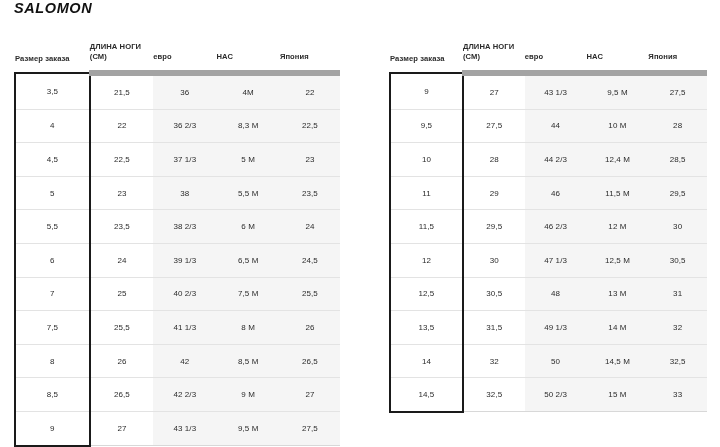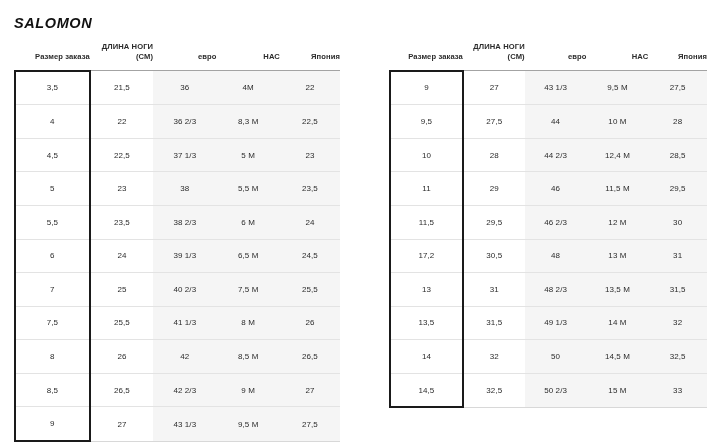--- a/index.html
+++ b/index.html
@@ -13,21 +13,21 @@
     font-family: "Liberation Sans", sans-serif;
     color: #2b2b2b;
     overflow: hidden;
     position: relative;
   }
 
   
   .brand {
     position: absolute;
     left: 14px;
-    top: 15px;
+    top: 0;
     font-family: "Liberation Sans", sans-serif;
     font-weight: bold;
     font-style: italic;
     font-size: 14.5px;
     letter-spacing: 0.6px;
     color: #111111;
     white-space: nowrap;
   }
 
   
@@ -42,21 +42,21 @@
     border-collapse: collapse;
     width: 100%;
     table-layout: fixed;
   }
 
   
   table.size-table thead th {
     font-size: 7.6px;
     font-weight: bold;
     color: #2b2b2b;
-    text-align: right;
+    text-align: left;
     vertical-align: bottom;
     padding: 0 0 8px 0;
     line-height: 1.32;
     border: none;
     background: #ffffff;
     letter-spacing: 0.1px;
   }
   .hdr-l1 { display: block; }
   .hdr-l2 { display: block; }
 
@@ -65,21 +65,21 @@
     height: 30.6px;
     font-size: 8px;
     text-align: center;
     vertical-align: middle;
     color: #2b2b2b;
     border-top: 1px solid #e3e3e3;
     background: #ffffff;
     letter-spacing: 0.1px;
   }
   table.size-table tbody tr:first-child td {
-    border-top: 1px solid #a3a3a3;
+    border-top: 6px solid #a3a3a3;
   }
   table.size-table tbody tr:last-child td {
     border-bottom: 1px solid #d8d8d8;
   }
 
   
   table.size-table tbody td.shaded {
     background: #f5f5f5;
   }
 
@@ -277,32 +277,32 @@
           <td class="shaded">29,5</td>
         </tr>
         <tr>
           <td class="boxed">11,5</td>
           <td>29,5</td>
           <td class="shaded">46 2/3</td>
           <td class="shaded">12 M</td>
           <td class="shaded">30</td>
         </tr>
         <tr>
-          <td class="boxed">17,2</td>
+          <td class="boxed">12</td>
+          <td>30</td>
+          <td class="shaded">47 1/3</td>
+          <td class="shaded">12,5 M</td>
+          <td class="shaded">30,5</td>
+        </tr>
+        <tr>
+          <td class="boxed">12,5</td>
           <td>30,5</td>
           <td class="shaded">48</td>
           <td class="shaded">13 M</td>
           <td class="shaded">31</td>
-        </tr>
-        <tr>
-          <td class="boxed">13</td>
-          <td>31</td>
-          <td class="shaded">48 2/3</td>
-          <td class="shaded">13,5 M</td>
-          <td class="shaded">31,5</td>
         </tr>
         <tr>
           <td class="boxed">13,5</td>
           <td>31,5</td>
           <td class="shaded">49 1/3</td>
           <td class="shaded">14 M</td>
           <td class="shaded">32</td>
         </tr>
         <tr>
           <td class="boxed">14</td>

